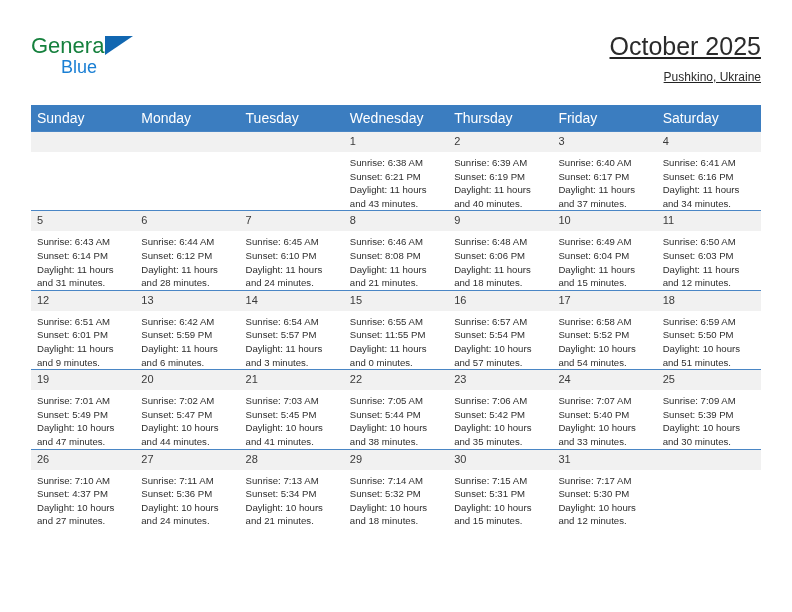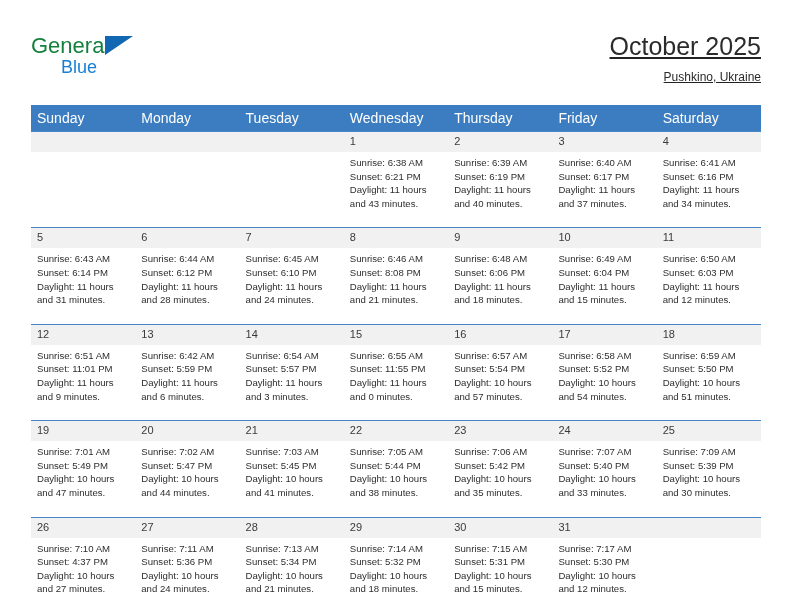--- a/index.html
+++ b/index.html
@@ -123,21 +123,21 @@
   }
   td.empty .daynum {
     background: #f1f1f1;
     color: transparent;
   }
   .info {
     display: block;
     font-size: 9.6px;
     line-height: 13.6px;
     color: #2e2e2e;
-    padding: 4px 6px 17px 6px;
+    padding: 4px 6px 0 6px;
     white-space: pre-line;
   }
   td.empty .info { color: transparent; }
 </style>
 </head>
 <body>
 
 <div class="page">
 
   <div class="header">
@@ -260,21 +260,21 @@
             <span class="info">Sunrise: 6:50 AM
 Sunset: 6:03 PM
 Daylight: 11 hours
 and 12 minutes.</span>
           </td>
         </tr>
         <tr class="week">
           <td>
             <span class="daynum">12</span>
             <span class="info">Sunrise: 6:51 AM
-Sunset: 11:01 PM
+Sunset: 6:01 PM
 Daylight: 11 hours
 and 9 minutes.</span>
           </td>
           <td>
             <span class="daynum">13</span>
             <span class="info">Sunrise: 6:42 AM
 Sunset: 5:59 PM
 Daylight: 11 hours
 and 6 minutes.</span>
           </td>

